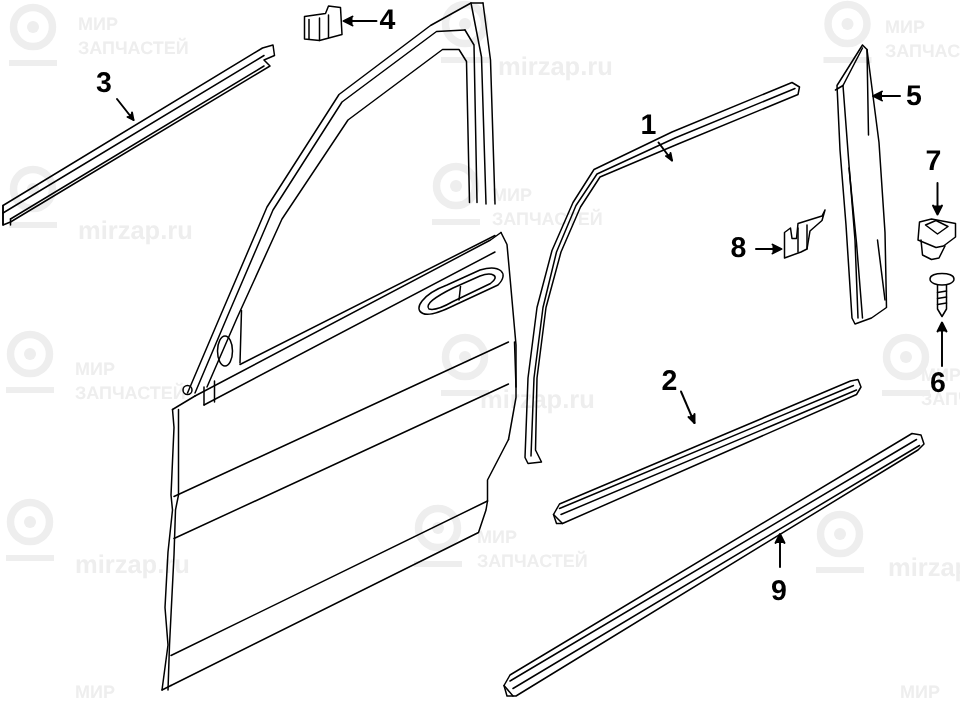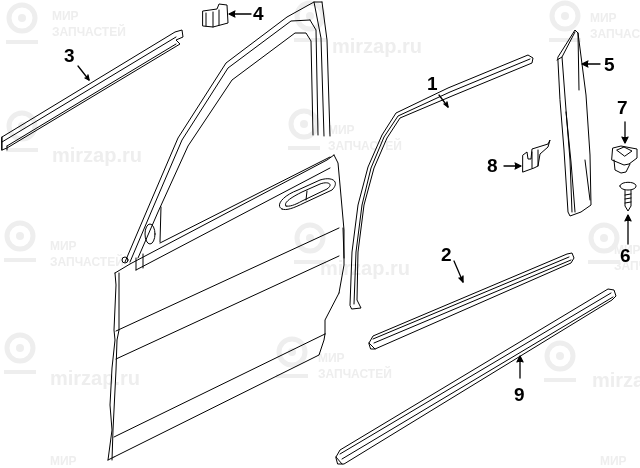--- a/index.html
+++ b/index.html
@@ -1,20 +1,20 @@
 <!DOCTYPE html>
 <html><head>
   <meta charset="utf-8">
   <style>
     html, body { margin: 0; padding: 0; background: #ffffff; }
     body { width: 640px; height: 468px; overflow: hidden; position: relative; font-family: "Liberation Sans", sans-serif; }
     #stage { position: absolute; left: 0; top: 0; width: 640px; height: 468px; }
     .wm { position: absolute; color: #eeeeee; font-weight: bold; font-family: "Liberation Sans", sans-serif; line-height: 1; white-space: nowrap; }
     .wm-small { font-size: 12px; }
-    .wm-url { font-size: 20px; }
+    .wm-url { font-size: 17px; }
     .wm-logo { position: absolute; width: 40px; height: 44px; }
     .callout { position: absolute; font-family: "Liberation Sans", sans-serif; font-weight: bold; font-size: 19px; color: #000; line-height: 1; }
     svg { position: absolute; left: 0; top: 0; }
   </style>
 </head>
 <body>
 
 <div id="stage">
 
   <div>

